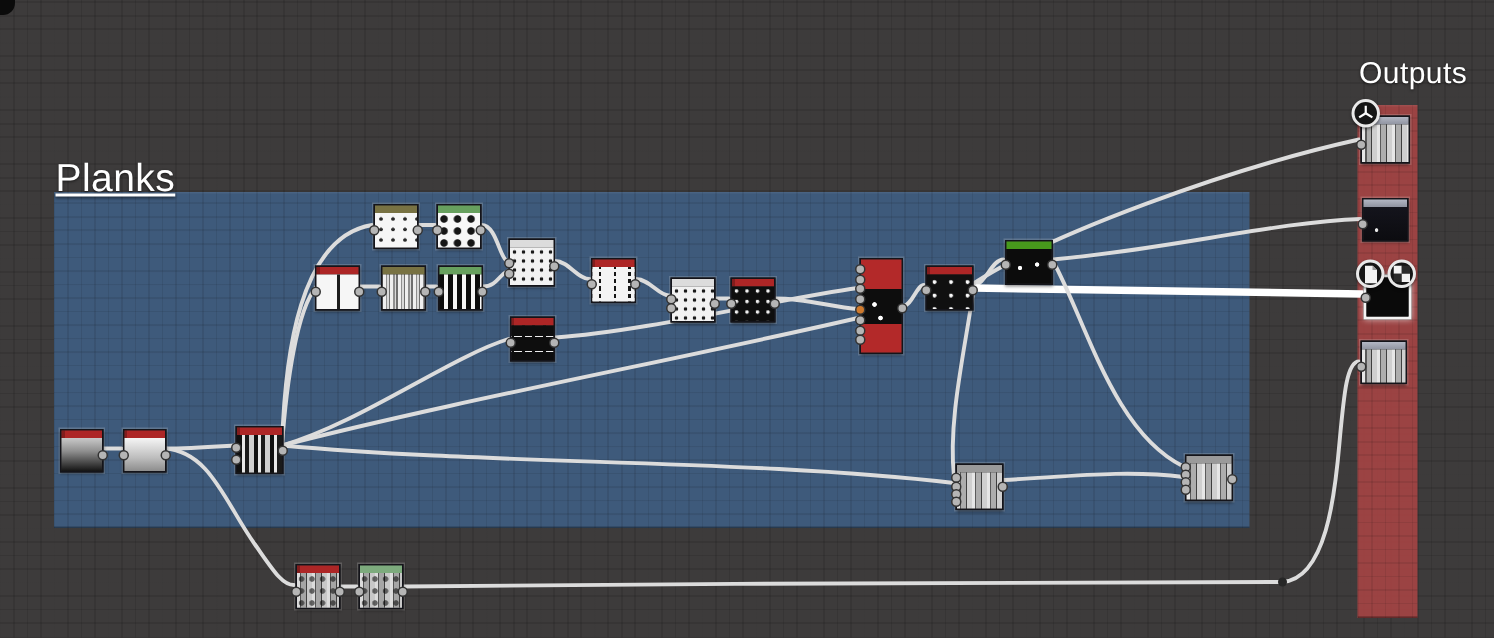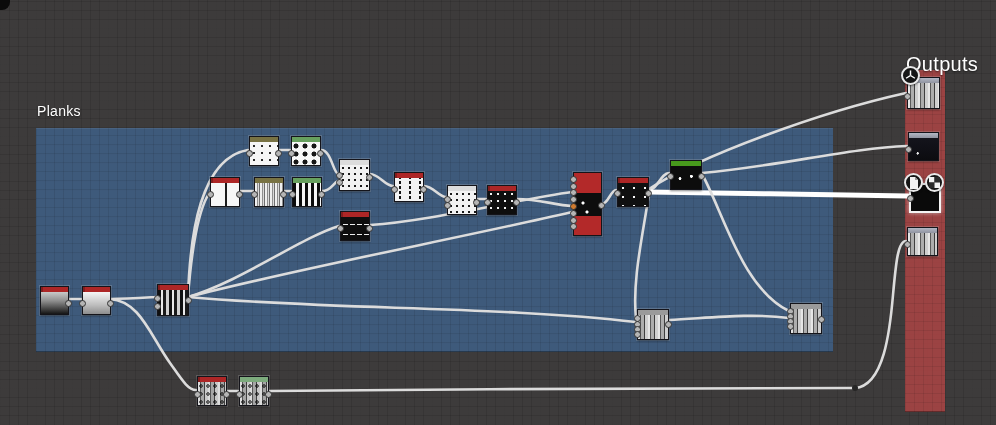--- a/index.html
+++ b/index.html
@@ -93,22 +93,22 @@
 </style>
 </head>
 <body>
 
 <div id="canvas">
   <div class="corner"></div>
 
   <div class="frame frame-planks" id="frame-planks" style="left: 36px; top: 128px; width: 797px; height: 224px;"></div>
   <div class="frame frame-outputs" id="frame-outputs" style="left: 905px; top: 70px; width: 40px; height: 342px;"></div>
 
-  <div class="frame-label" id="label-planks" style="left: 37px; top: 103px; font-size: 14px;">Planks</div>
-  <div class="frame-label" id="label-outputs" style="left: 906px; top: 53px; font-size: 20px;">Outputs</div>
+  <div class="frame-label" id="label-planks" style="left: 37px; top: 103px; font-size: 26px; text-decoration: underline;">Planks</div>
+  <div class="frame-label" id="label-outputs" style="left: 906px; top: 38px; font-size: 20px;">Outputs</div>
 
   <svg id="wires" width="996" height="425" viewBox="0 0 996 425">
       <path d="M68,299 C72,299 76,299 81,299" fill="none" stroke="#dcdcdc" stroke-width="2.6" stroke-linecap="round"></path>
       <path d="M110,299 C126,299 140,298 156,297" fill="none" stroke="#dcdcdc" stroke-width="2.6" stroke-linecap="round"></path>
       <path d="M110,299 C140,301 150,335 170,363 C182,380 188,390 196,390" fill="none" stroke="#dcdcdc" stroke-width="2.6" stroke-linecap="round"></path>
       <path d="M188,297 C191,255 198,206 211,191" fill="none" stroke="#dcdcdc" stroke-width="2.6" stroke-linecap="round"></path>
       <path d="M188,297 C190,235 200,158 248,150" fill="none" stroke="#dcdcdc" stroke-width="2.6" stroke-linecap="round"></path>
       <path d="M188,297 C240,282 300,238 339,226" fill="none" stroke="#dcdcdc" stroke-width="2.6" stroke-linecap="round"></path>
       <path d="M188,297 C300,268 460,238 572,212" fill="none" stroke="#dcdcdc" stroke-width="2.6" stroke-linecap="round"></path>
       <path d="M188,297 C330,310 500,306 636,322" fill="none" stroke="#dcdcdc" stroke-width="2.6" stroke-linecap="round"></path>

